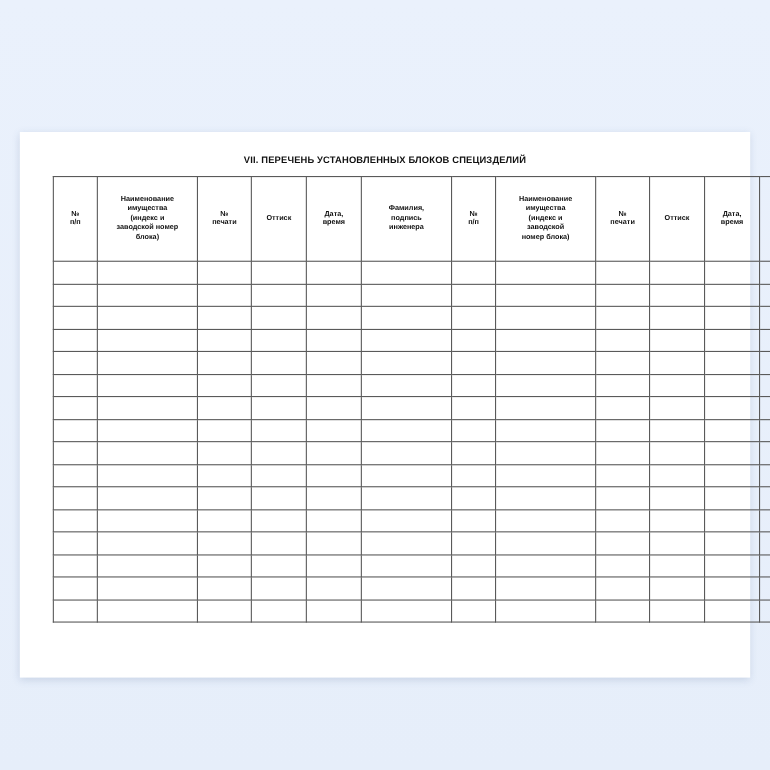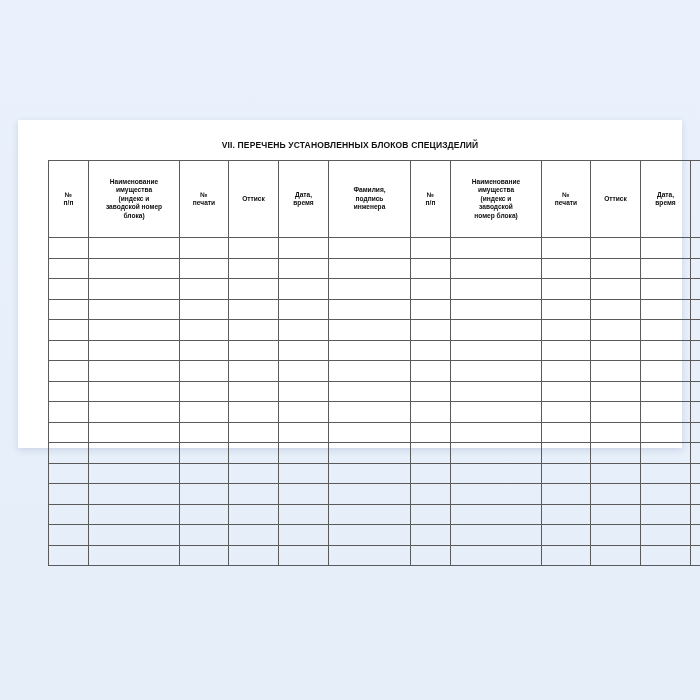--- a/index.html
+++ b/index.html
@@ -19,21 +19,21 @@
     top: 0;
     width: 700px;
     height: 700px;
     background: linear-gradient(180deg, #eaf1fc 0%, #e6eefa 100%);
   }
   .sheet {
     position: absolute;
     left: 18px;
     top: 120px;
     width: 664px;
-    height: 328px;
+    height: 496px;
     background: #ffffff;
     box-shadow: 0 2px 7px rgba(60, 90, 140, 0.18);
   }
   .doc-title {
     position: absolute;
     left: 0;
     top: 20px;
     width: 664px;
     text-align: center;
     font-size: 8.5px;

